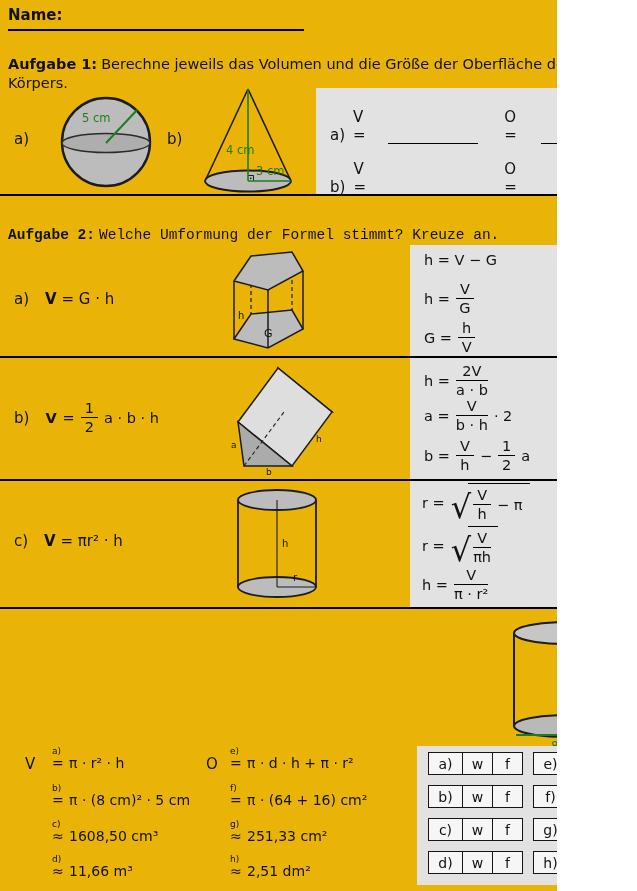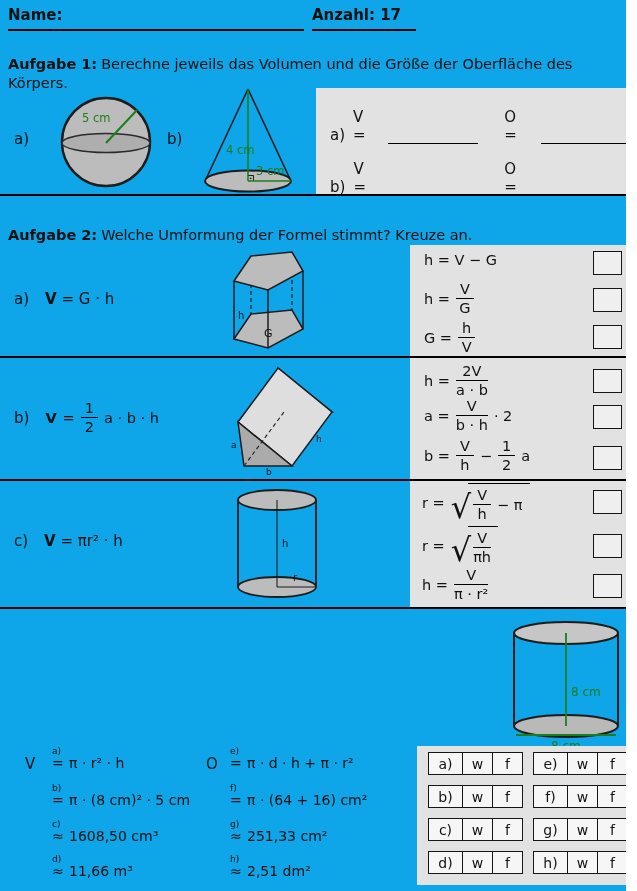--- a/index.html
+++ b/index.html
@@ -1,17 +1,17 @@
 <!DOCTYPE html>
 <html><head>
 <meta charset="utf-8">
 <style>
   html,body { margin:0; padding:0; background:#fff; }
   #page {
-    position:relative; width:626px; height:891px; background:#0ea5e9;
+    position:relative; width:557px; height:891px; background:#eab308;
     font-family:"DejaVu Sans", "Liberation Sans", sans-serif; color:#111;
     overflow:hidden;
   }
   .abs { position:absolute; }
   .hdr { font-weight:bold; font-size:15px; border-bottom:2px solid #000; padding-bottom:5px; }
   .task-p { font-size:14.5px; line-height:1.35; }
   .task-title { font-weight:bold; margin-right:4px; }
   .divider { left:0; width:637px; border-top:2px solid #000; height:0; }
   .graybox { background:#e2e2e2; }
   .item-label { font-size:15px; }
@@ -36,21 +36,20 @@
   .wf-cell.lbl { width:33px; }
   .wf-cell.wf { width:29px; border-left:1.7px solid #151515; }
   svg text { font-family:"DejaVu Sans", sans-serif; }
 </style>
 </head>
 <body>
 
 <div id="page">
 
   <div class="abs hdr" style="left:8px; top:6px; width:296px;"><span>Name:</span></div>
-  <div class="abs hdr" style="left:312px; top:6px; width:104px;"><span>Anzahl: 17</span></div>
 
   <p class="abs task-p" style="left:8px; top:40px; width:612px;"><b class="task-title">Aufgabe 1:</b><span>Berechne jeweils das Volumen und die Größe der Oberfläche des Körpers.</span></p>
 
   <span class="abs item-label" style="left:14px; top:130px;">a)</span>
 
   <svg class="abs" style="left:58px; top:93px;" width="97" height="97" viewBox="0 0 97 97">
     <circle cx="48" cy="49" r="44" fill="#bcbcbc" stroke="#1c1c1c" stroke-width="2.4"></circle>
     <ellipse cx="48" cy="50" rx="44" ry="9.5" fill="#aeaeae" stroke="#2a2a2a" stroke-width="1.4"></ellipse>
     <line x1="48" y1="50" x2="79" y2="17" stroke="#1b7e1b" stroke-width="2"></line>
     <text x="24" y="29" font-size="11.5" fill="#1b7e1b">5 cm</text>
@@ -84,21 +83,21 @@
       <span>V =</span>
       <span class="blankline"></span>
       <span style="width:10px;"></span>
       <span>O =</span>
       <span class="blankline"></span>
     </div>
   </div>
 
   <div class="abs divider" style="top:194px;"></div>
 
-  <p class="abs task-p" style="left:8px; top:211px; width:612px;"><b class="task-title">Aufgabe 2:</b><span>Welche Umformung der Formel stimmt? Kreuze an.</span></p>
+  <p class="abs task-p" style="left:8px; top:211px; width:612px;font-family:Liberation Mono, monospace;"><b class="task-title">Aufgabe 2:</b><span>Welche Umformung der Formel stimmt? Kreuze an.</span></p>
 
   <div class="abs graybox" style="left:410px; top:245px; width:221px; height:362px;"></div>
 
   <div class="abs formula-row" style="left:14px; top:290px;">
     <span>a)</span>
     <span><span class="fv">V</span> <span>= G · h</span></span>
   </div>
 
   <svg class="abs" style="left:222px; top:247px;" width="90" height="107" viewBox="0 0 90 107">
     <polygon points="12,92 29,67 70,63 81,82 46,101" fill="#bcbcbc" stroke="#1c1c1c" stroke-width="1.5"></polygon>

